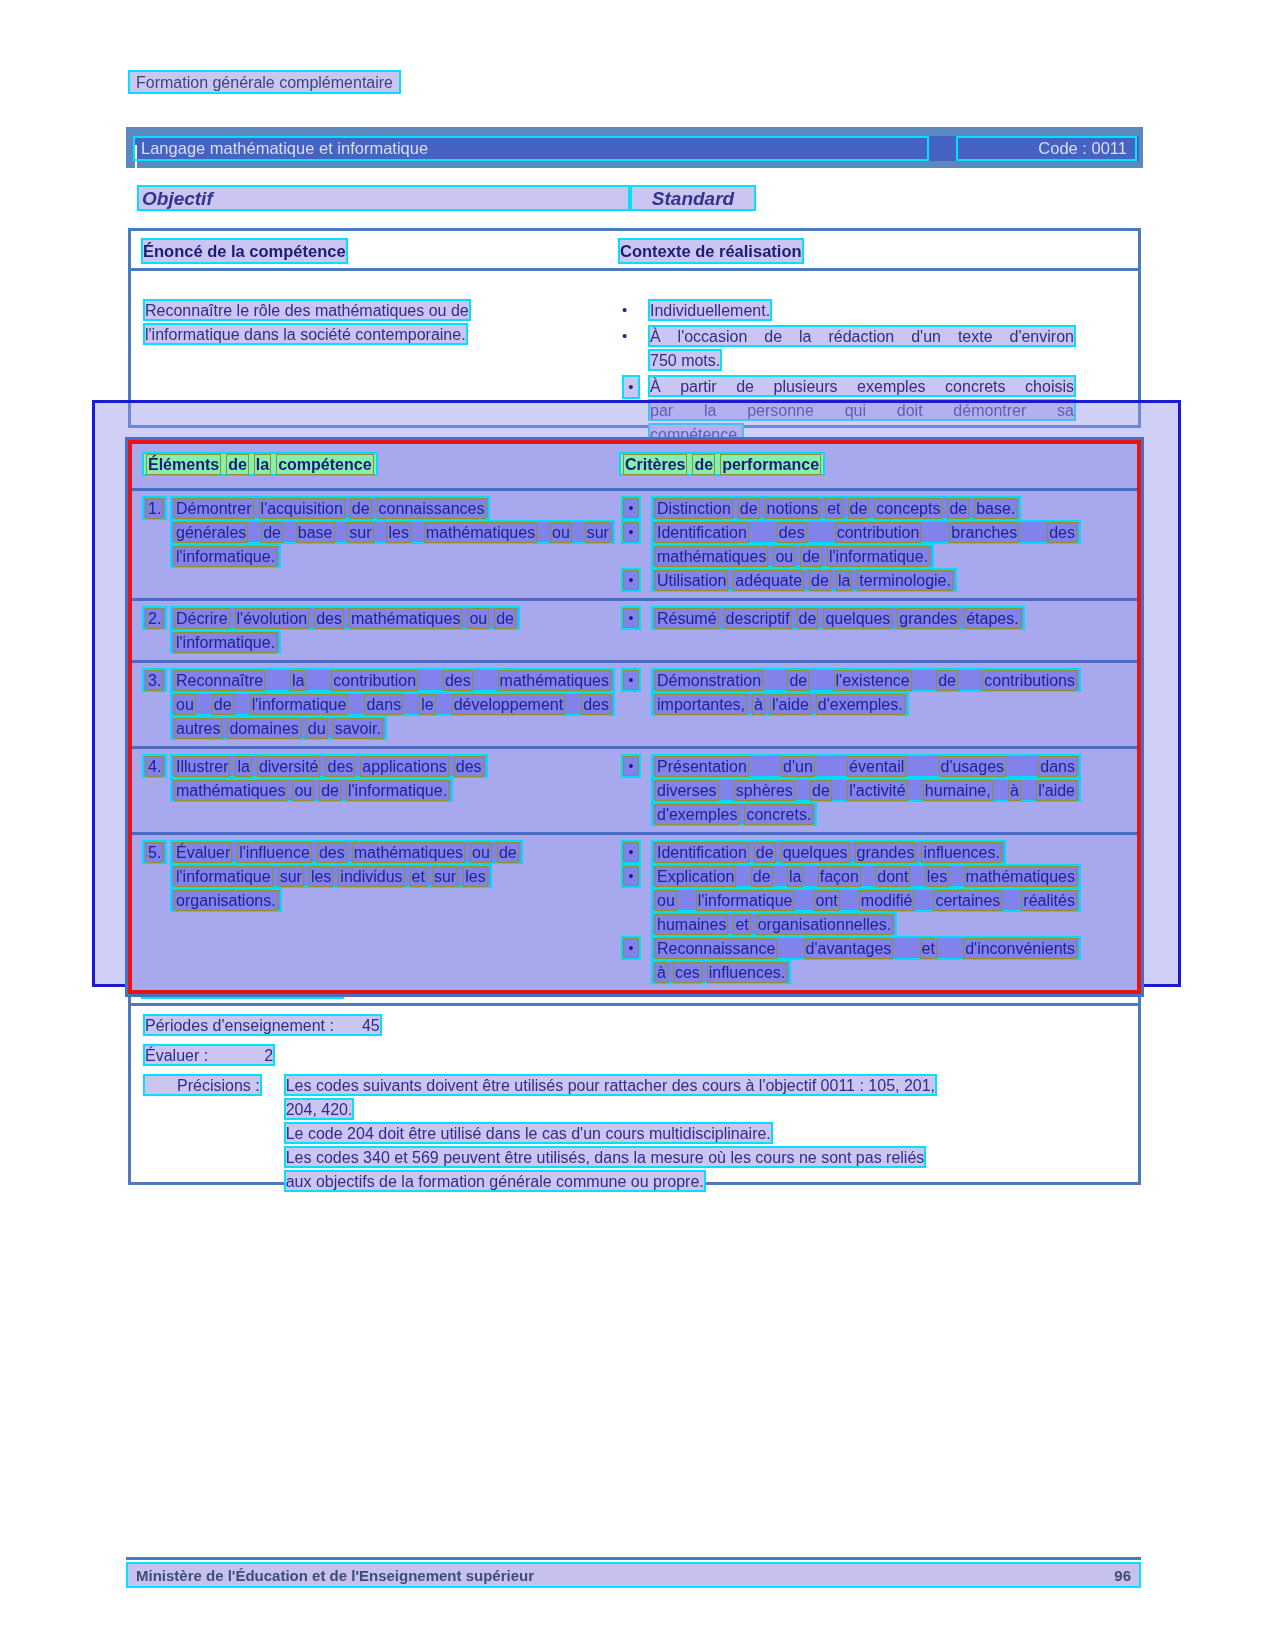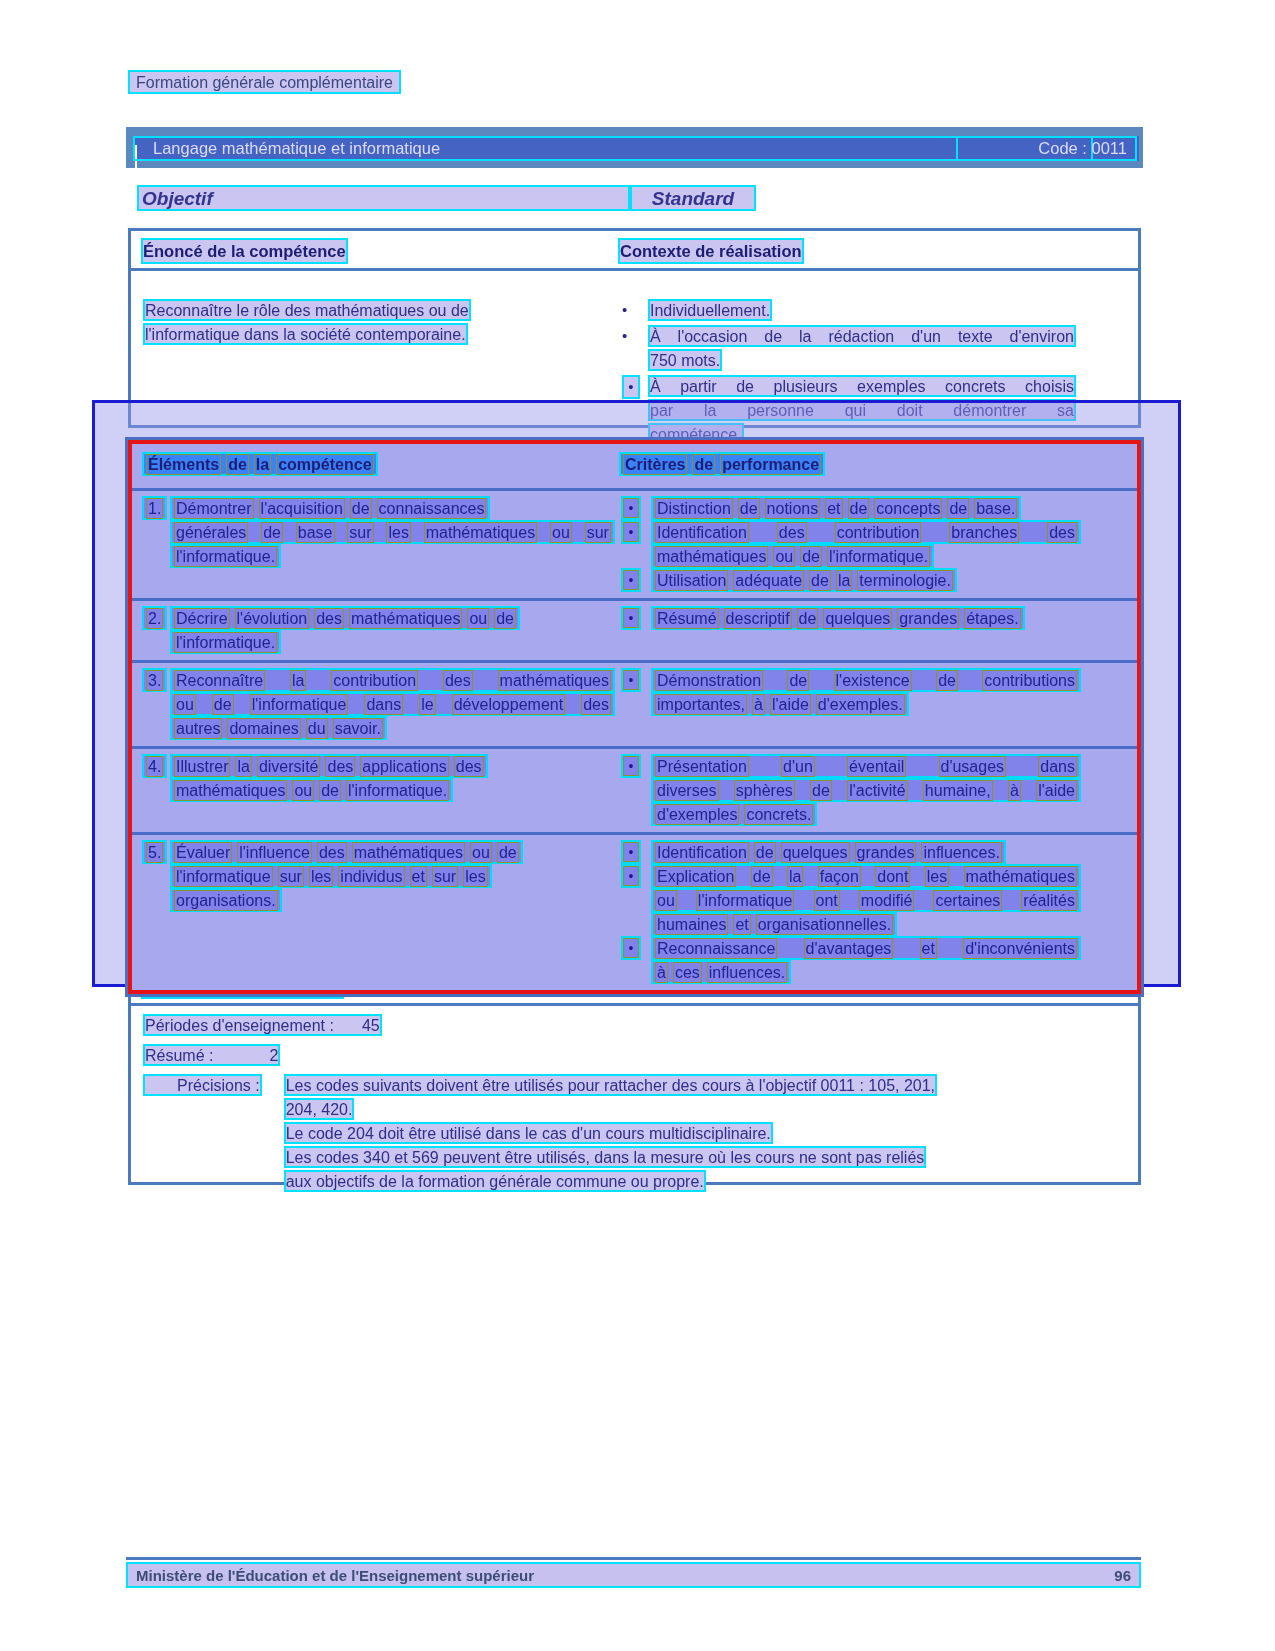--- a/index.html
+++ b/index.html
@@ -15,21 +15,21 @@
     display:inline-flex;align-items:center;white-space:pre;
   }
   
   .top-label{left:128px;top:70px;height:24px;padding:0 6px;color:#39477E;}
   
   .title-bar{left:126px;top:127px;width:1017px;height:41px;background:#5C88C0;}
   .bar-strip{position:absolute;left:7px;top:9px;width:1006px;height:25px;background:#4463C2;}
   .bar-tick{position:absolute;left:2px;top:9px;width:2px;height:25px;background:#ffffff;}
   .bar-box{position:absolute;top:0;height:25px;border:2px solid #00E0FF;box-sizing:border-box;
            color:#DCDCF8;font-size:16.5px;display:flex;align-items:center;}
-  .bar-box.title{left:0;width:960px;padding-left:18px;}
+  .bar-box.title{left:0;width:796px;padding-left:6px;}
   .bar-box.code{right:2px;width:181px;justify-content:flex-end;padding-right:8px;}
   
   .obj-std{font-weight:bold;font-style:italic;font-size:19px;color:#34348E;height:26px;}
   .obj-box{left:137px;top:185px;width:493px;padding-left:3px;}
   .std-box{left:630px;top:185px;width:126px;justify-content:center;}
   
   .steel-table{border:3px solid #4C7ABE;background:#ffffff;}
   .t-head{position:relative;height:40px;border-bottom:3px solid #4C7ABE;box-sizing:border-box;}
   .head-box{position:absolute;top:7px;height:26px;font-weight:bold;color:#1D1D72;font-size:16.5px;}
   .head-left{left:10px;}
@@ -61,21 +61,21 @@
   .t2-row:first-of-type{border-top:none;}
   .t2-left{position:relative;width:487px;flex:0 0 487px;padding-left:10px;box-sizing:border-box;display:flex;}
   .numcol{width:28px;flex:0 0 28px;}
   .num{width:max-content;}
   .t2-lines{display:flex;flex-direction:column;width:445px;}
   .t2-right{flex:1;display:flex;flex-direction:column;padding-right:10px;}
   .t2-item{display:flex;margin-bottom:0;}
   .line2{height:24px;margin-bottom:0;border:2px solid #00DCFF;background:#8282EB;
          color:#232390;font-size:16px;line-height:19px;display:inline-flex;align-items:center;
          padding:0 2px;box-sizing:border-box;}
-  .line2.head{font-weight:bold;color:#1D1D78;background:#3b82f6;}
+  .line2.head{font-weight:bold;color:#1D1D78;background:#86efac;}
   .line2.jline{display:flex;}
   .line2.nline{width:max-content;}
   .wd2{border:1px solid #90902F;padding:0 1px;white-space:nowrap;}
   .t2-lines .line2, .t2-right .line2{margin-bottom:0;}
   .bcol2{width:32px;flex:0 0 32px;display:flex;align-items:flex-start;padding-top:2px;box-sizing:border-box;}
   .bullet2{border:1px solid #90902F;width:14px;height:18px;display:inline-flex;align-items:center;
            justify-content:center;color:#1B1B8E;font-size:14px;background:#8282EB;
            outline:2px solid #00DCFF;margin-left:4px;}
   .lines430{width:430px;display:flex;flex-direction:column;}
   
@@ -491,21 +491,21 @@
 
 <div class="abs steel-table activities">
   <div class="act-head">
     <div class="hl act-headbox">Activités d'apprentissage</div>
   </div>
   <div class="act-body">
     <div class="field-row">
       <div class="hl line1"><span>Périodes d'enseignement :</span><span class="gap28"></span><span>45</span></div>
     </div>
     <div class="field-row">
-      <div class="hl line1"><span>Résumé :</span><span class="gap56"></span><span>2</span></div>
+      <div class="hl line1"><span>Évaluer :</span><span class="gap56"></span><span>2</span></div>
     </div>
     <div class="prec">
       <div class="hl line1 prec-label">Précisions :</div>
       <div class="prec-lines">
           <div class="hl line1 fit">Les codes suivants doivent être utilisés pour rattacher des cours à l'objectif 0011 : 105, 201,</div>
           <div class="hl line1 fit">204, 420.</div>
           <div class="hl line1 fit">Le code 204 doit être utilisé dans le cas d'un cours multidisciplinaire.</div>
           <div class="hl line1 fit">Les codes 340 et 569 peuvent être utilisés, dans la mesure où les cours ne sont pas reliés</div>
           <div class="hl line1 fit">aux objectifs de la formation générale commune ou propre.</div>
         </div>

